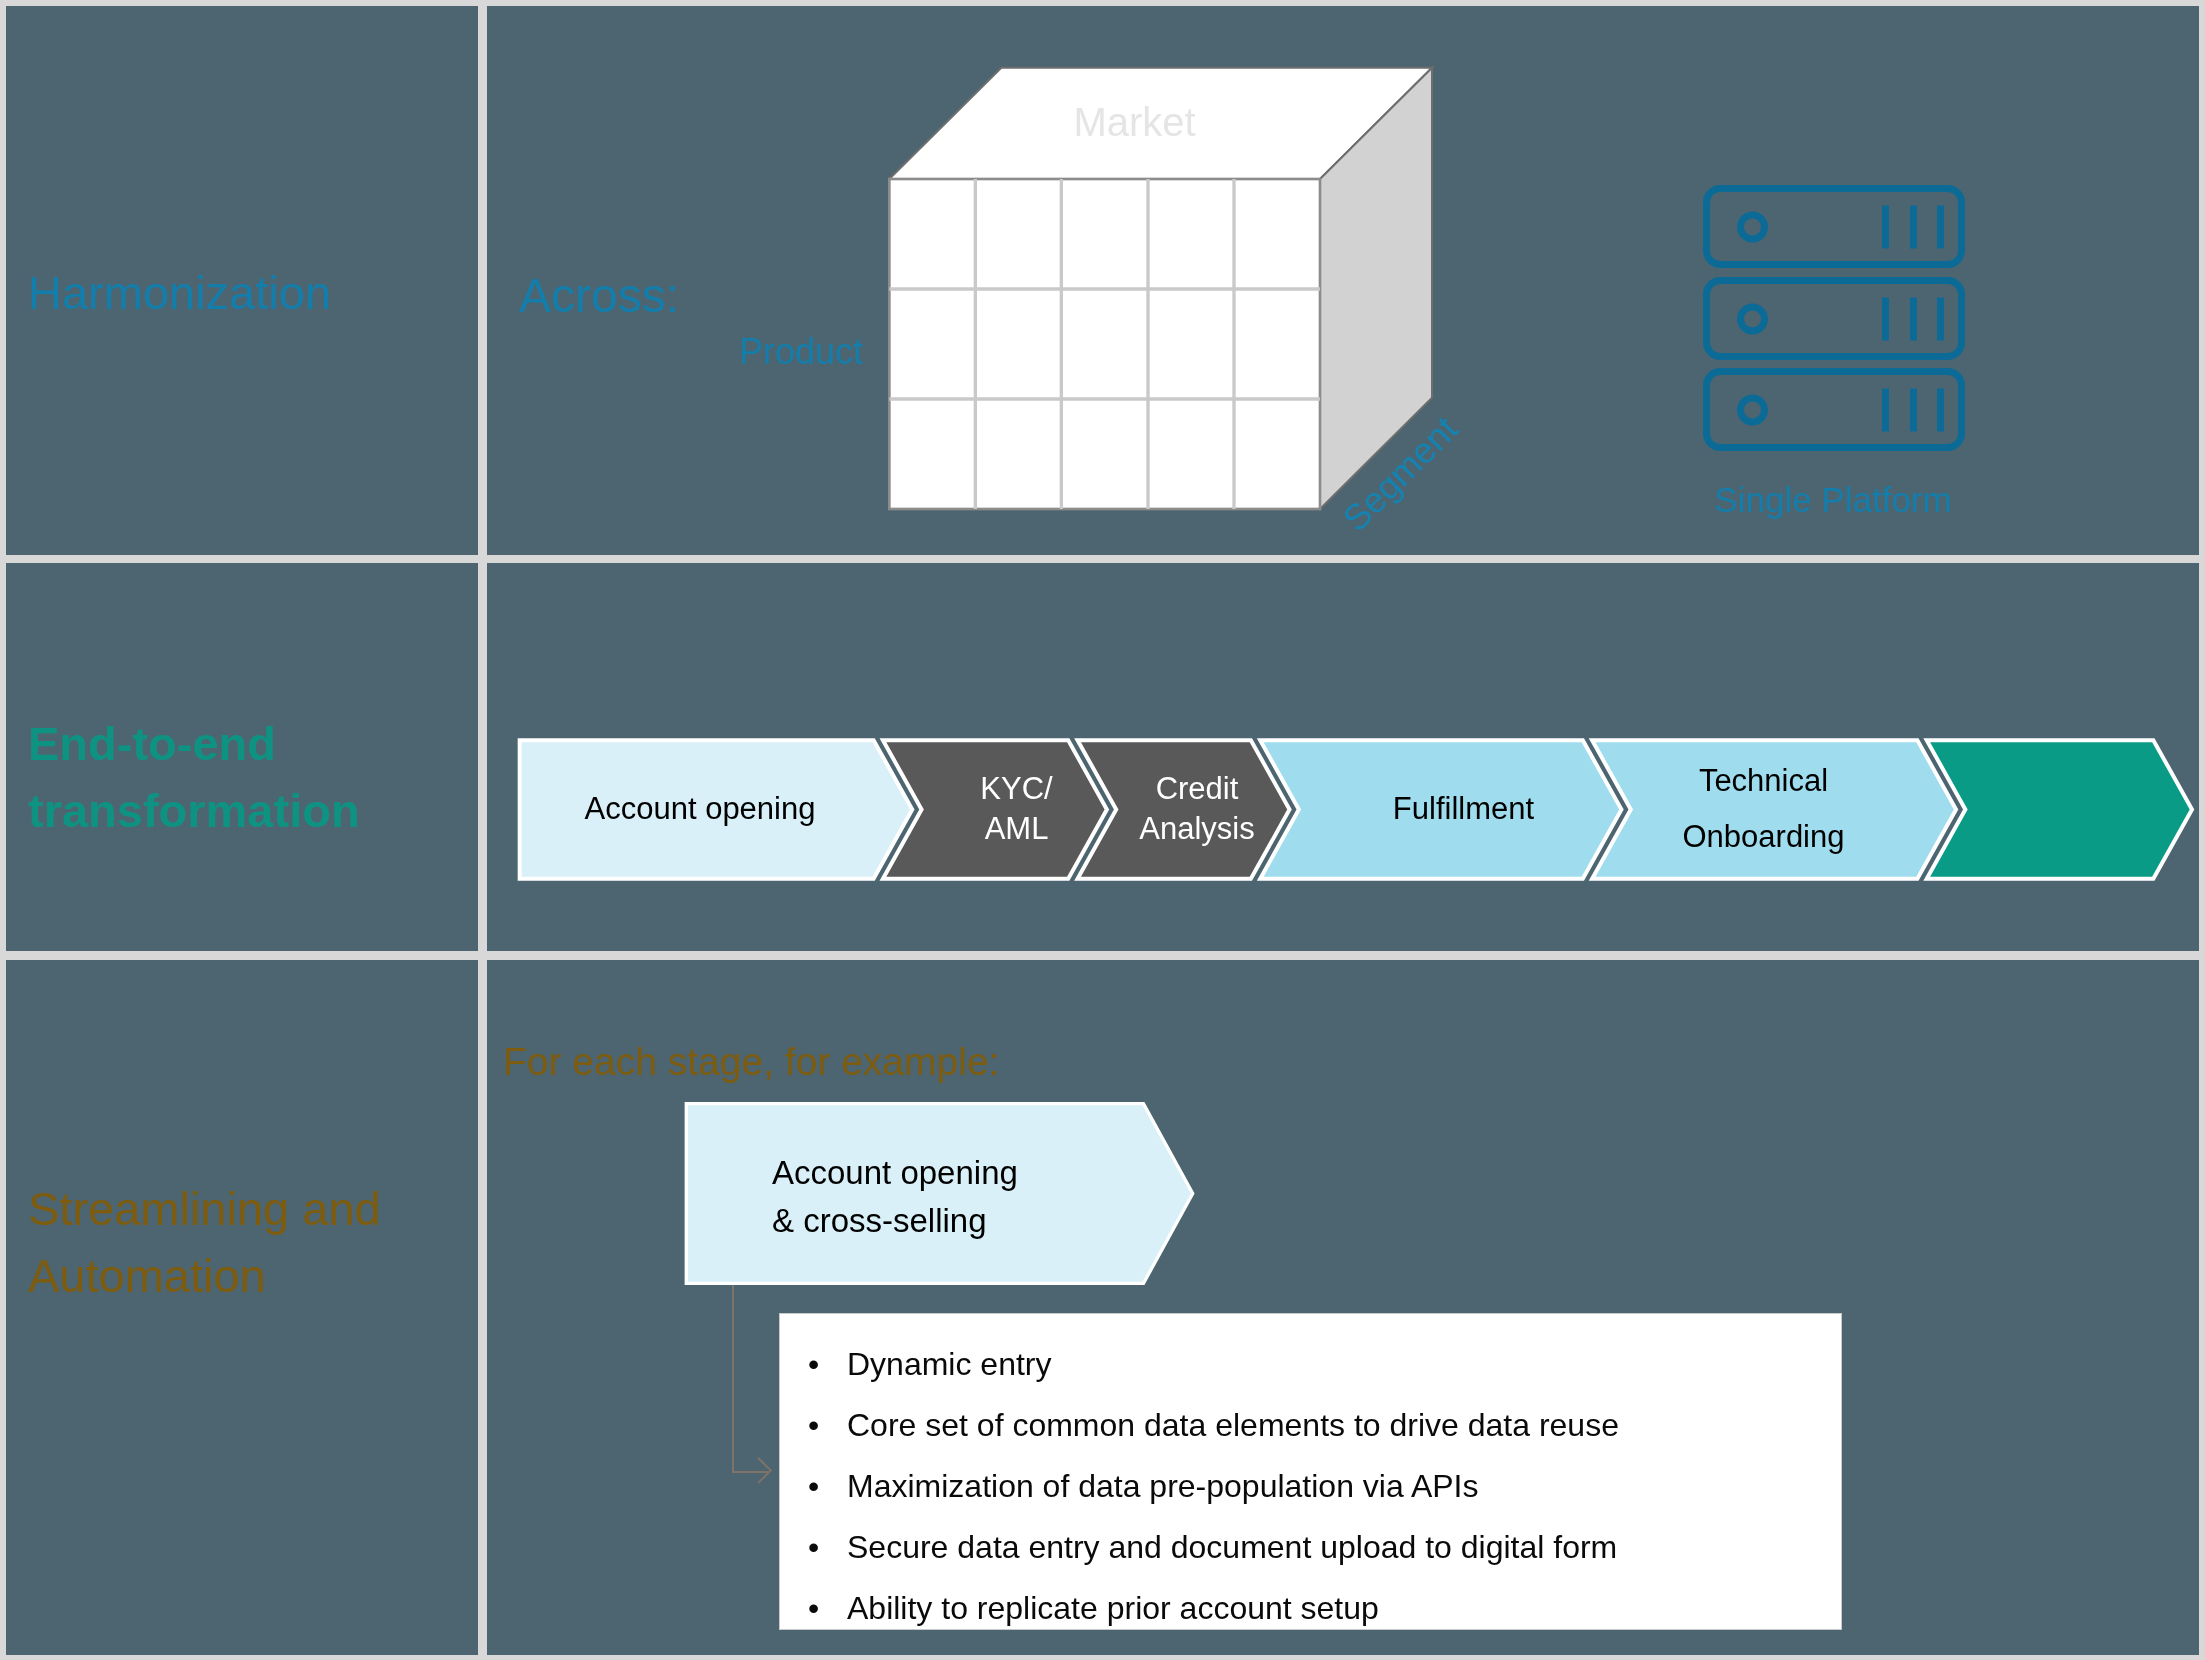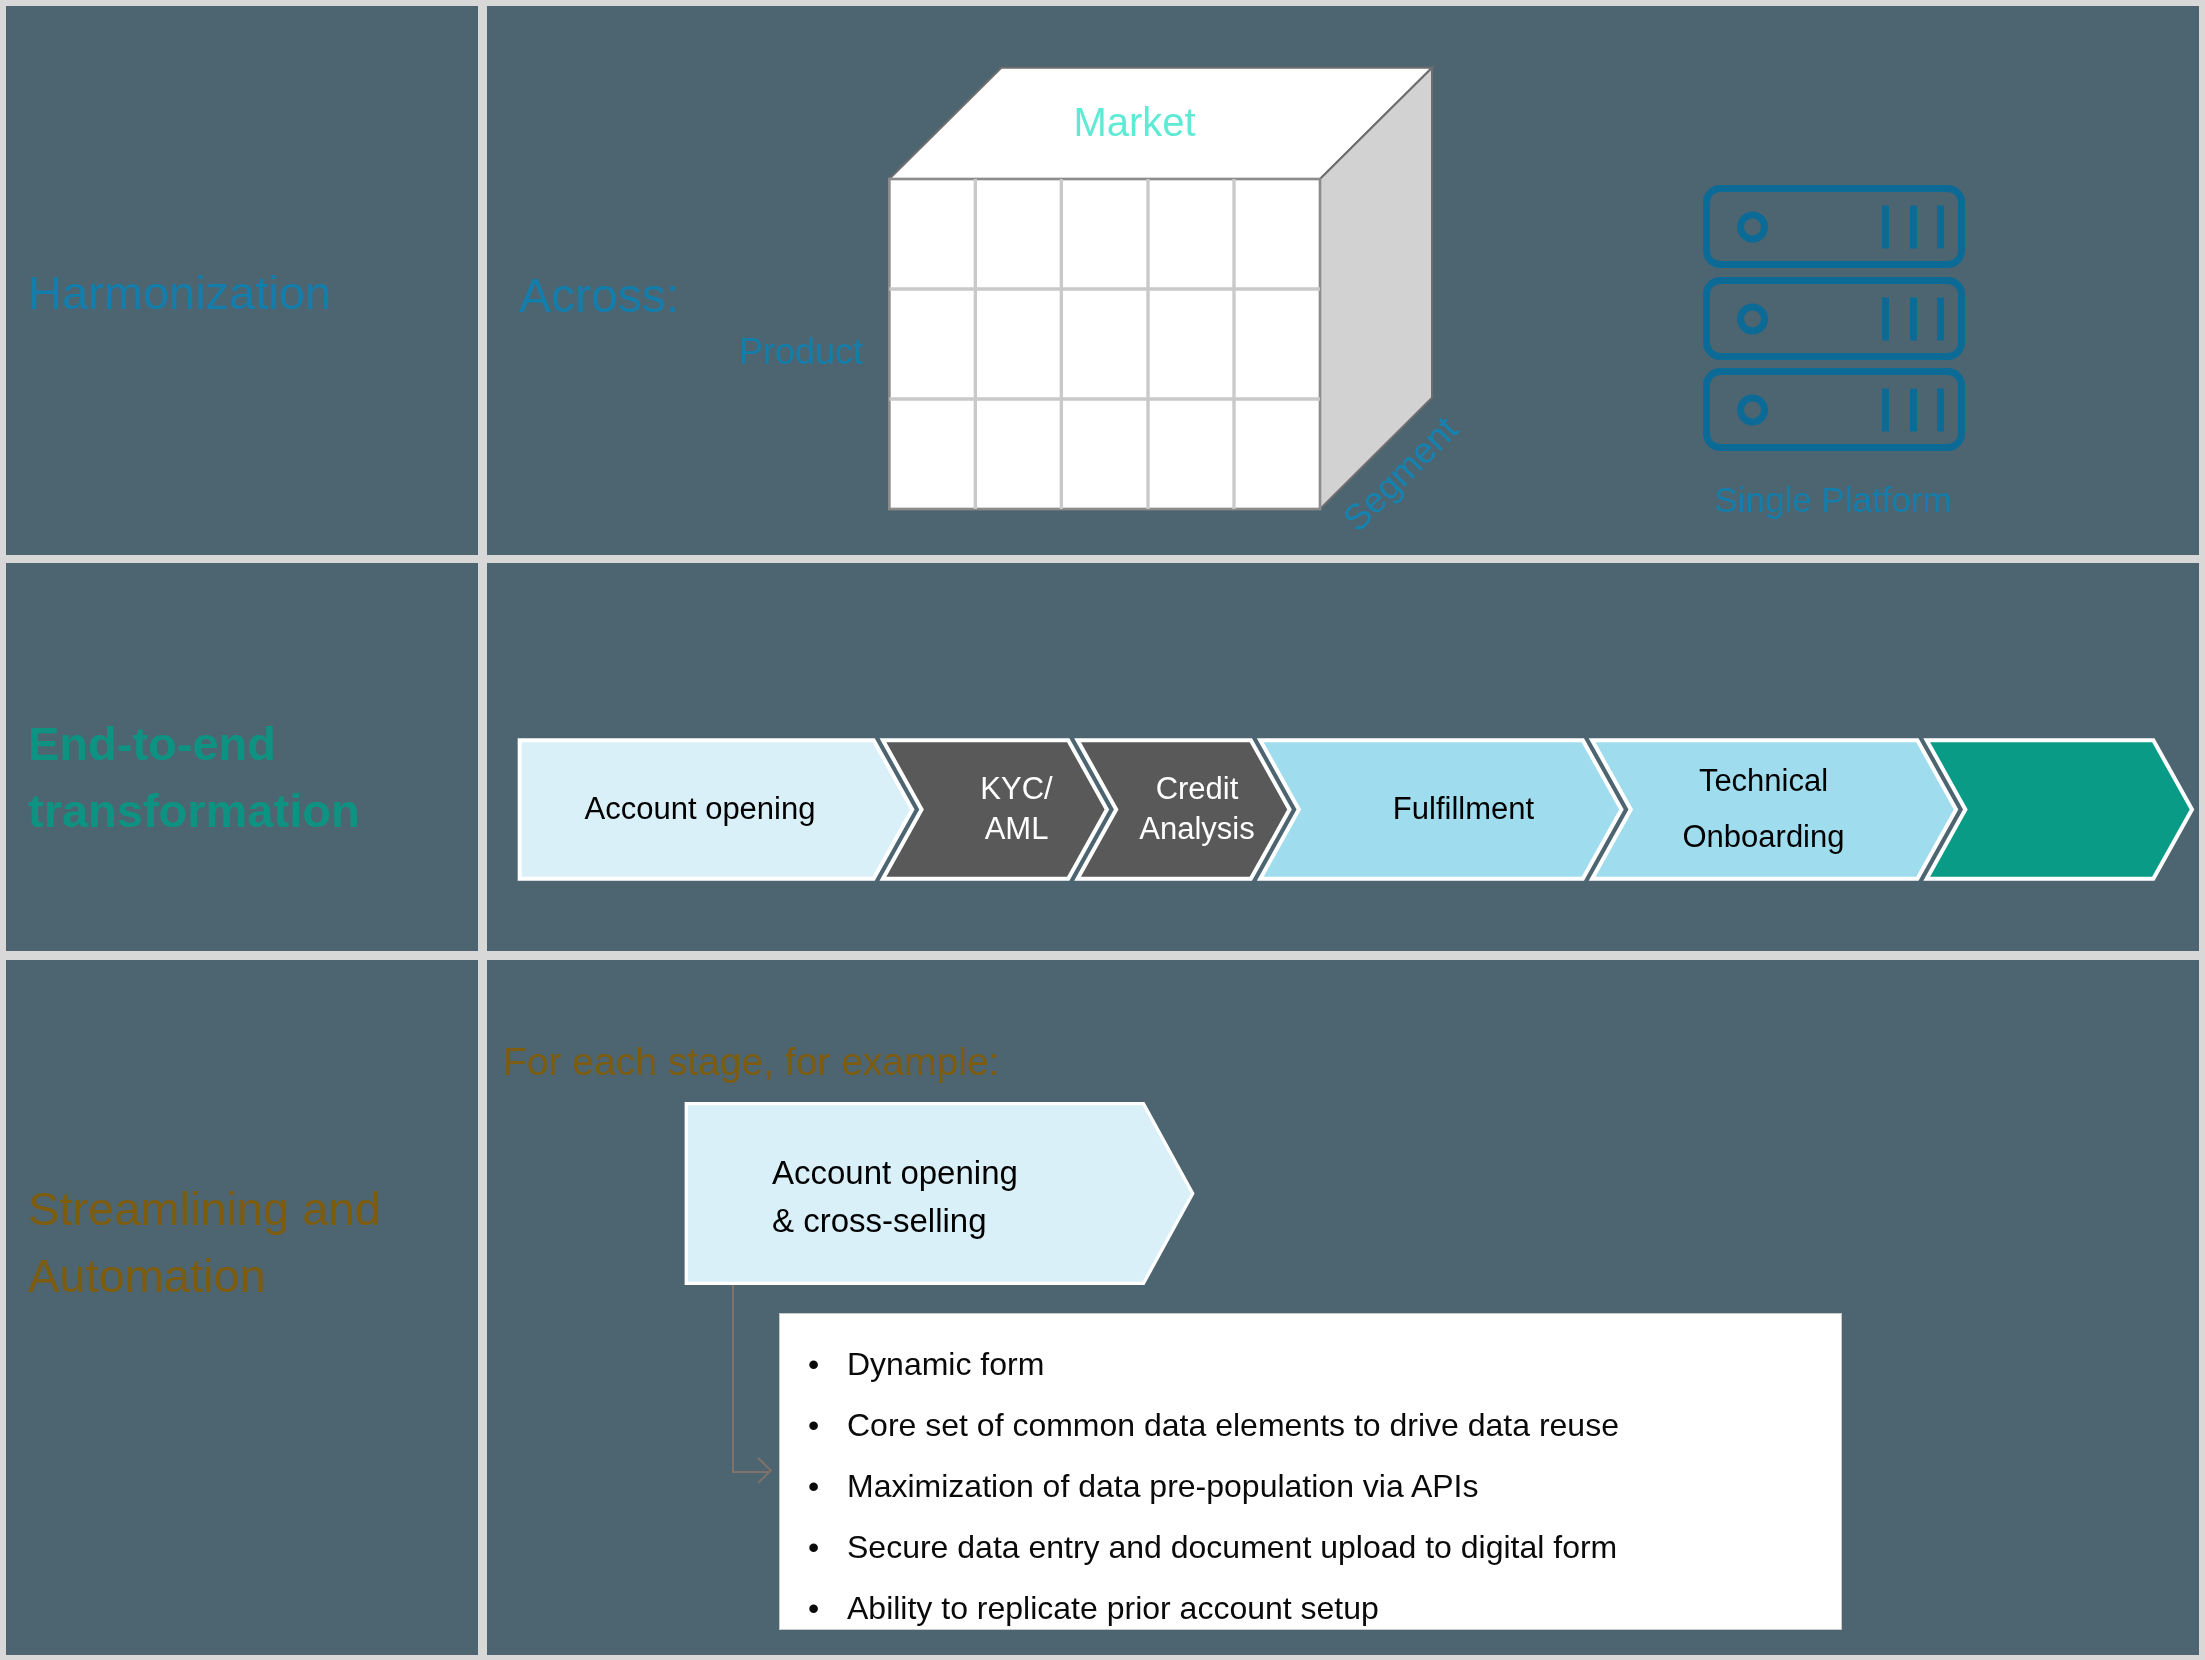--- a/index.html
+++ b/index.html
@@ -12,21 +12,21 @@
   }
   .abs{position:absolute;}
   
   .frame{background:#D8D8D8;}
   
   .rowlabel{color:#137EAC;font-size:47px;line-height:1.42;}
   .rowlabel.teal{color:#0E9383;}
   .rowlabel.brown{color:#7D5C0F;}
   
   .blue-text{color:#137EAC;}
-  .market-label{color:#5eead4;font-size:40px;text-align:center;}
+  .market-label{color:#e5e5e5;font-size:40px;text-align:center;}
   .segment-label{color:#1583B2;font-size:36px;text-align:center;transform:rotate(-45deg);}
   .server-unit{
     position:absolute;left:1703px;width:262px;height:83px;
     border:7.3px solid #0C6B96;border-radius:17.3px;box-sizing:border-box;
     background:transparent;
   }
   .server-led{
     position:absolute;left:27px;top:50%;transform:translateY(-50%);
     width:31px;height:31px;border:7.3px solid #0C6B96;border-radius:50%;
     box-sizing:border-box;
@@ -170,21 +170,21 @@
   <div class="abs arrow-text" style="left:772px;top:1149px;">
     <div>Account opening</div>
     <div>&amp; cross-selling</div>
   </div>
 
   <div class="abs connector" style="left:732px;top:1285px;width:2px;height:187px;"></div>
   <div class="abs connector" style="left:732px;top:1471px;width:37px;height:2px;"></div>
   <div class="connector-head"></div>
 
   <div class="bullet-box">
-    <div class="bullet-item"><span>Dynamic form</span></div>
+    <div class="bullet-item"><span>Dynamic entry</span></div>
     <div class="bullet-item"><span>Core set of common data elements to drive data reuse</span></div>
     <div class="bullet-item"><span>Maximization of data pre-population via APIs</span></div>
     <div class="bullet-item"><span>Secure data entry and document upload to digital form</span></div>
     <div class="bullet-item"><span>Ability to replicate prior account setup</span></div>
   </div>
 
 </div>
 
 
 </body></html>

